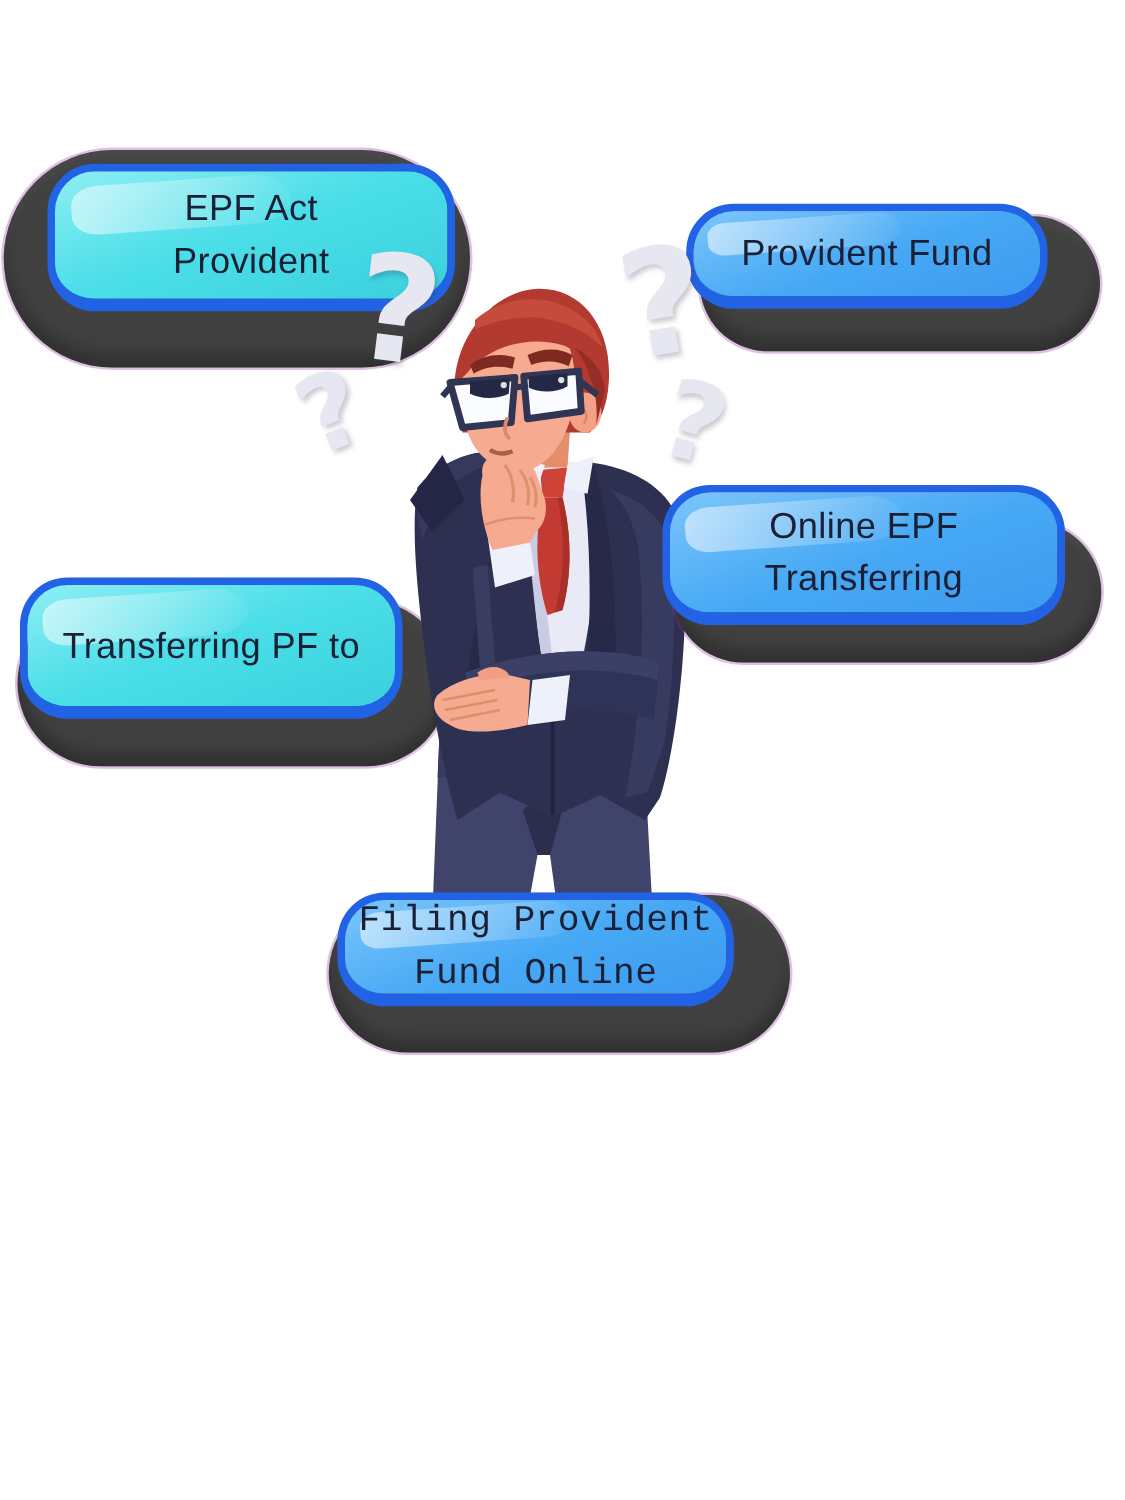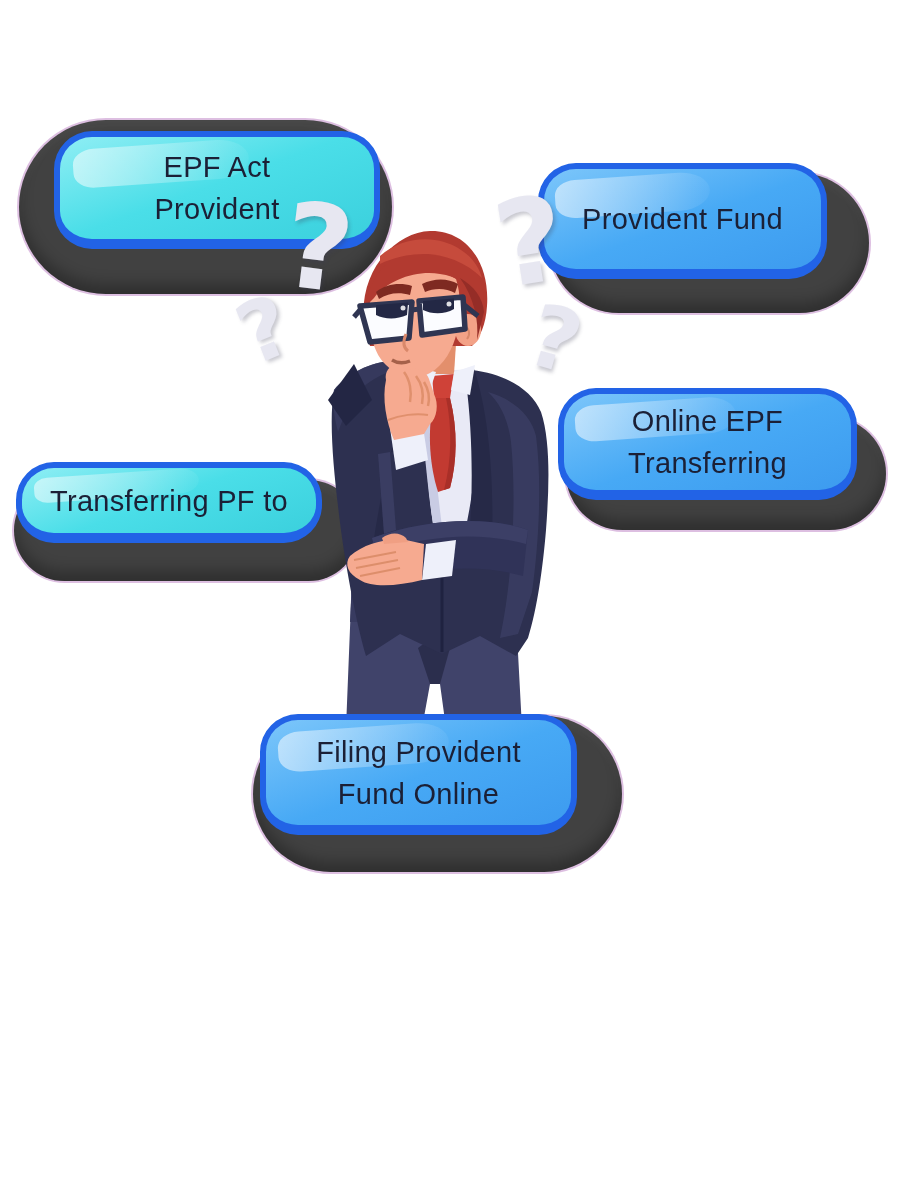--- a/index.html
+++ b/index.html
@@ -36,29 +36,29 @@
   }
   .bubble.blue .bubble-body {
     background:linear-gradient(160deg, var(--bubble-blue-light,#7cc6fa) 0%, var(--bubble-blue,#47a9f5) 52%, #3d9bef 100%);
   }
   .bubble .line {
     position:relative; display:block; text-align:center;
     font-size:29px; line-height:42px; font-weight:500; letter-spacing:0.3px;
     color:var(--label-text,#1b2036); white-space:nowrap;
   }
 
-  .b1 { left:54px;  top:131px; width:326px; height:118px; z-index:1; }
+  .b1 { left:38px;  top:131px; width:326px; height:118px; z-index:1; }
   .b1 .pill-shadow { left:-35px; top:-11px; right:-12px; bottom:-45px; }
-  .b2 { left:538px; top:163px; width:289px; height:116px; z-index:3; }
+  .b2 { left:549px; top:163px; width:289px; height:84px; z-index:3; }
   .b2 .pill-shadow { left:11px;  top:10px;  right:-42px; bottom:-34px; }
-  .b3 { left:558px; top:388px; width:299px; height:112px; z-index:3; }
+  .b3 { left:530px; top:388px; width:322px; height:112px; z-index:3; }
   .b3 .pill-shadow { left:8px;   top:29px;  right:-29px; bottom:-30px; }
-  .b4 { left:16px;  top:462px; width:306px; height:81px; z-index:1;border-radius:18px; }
+  .b4 { left:16px;  top:462px; width:306px; height:113px; z-index:1;border-radius:18px; }
   .b4 .pill-shadow { left:-2px;  top:18px;  right:-37px; bottom:-38px; }
-  .b5 { left:260px; top:714px; width:317px; height:121px; z-index:3; }
+  .b5 { left:270px; top:714px; width:317px; height:91px; z-index:3;font-family:Liberation Mono, monospace; }
   .b5 .pill-shadow { left:-7px;  top:2px;   right:-45px; bottom:-37px; }
 
   
   .qmark {
     position:absolute; z-index:4; font-weight:700; line-height:0.82;
     font-family:"DejaVu Sans","Liberation Sans",sans-serif;
     color:var(--qmark,#e7e7f1);
     text-shadow:2px 3px 4px rgba(60,60,85,0.28);
     user-select:none;
   }

